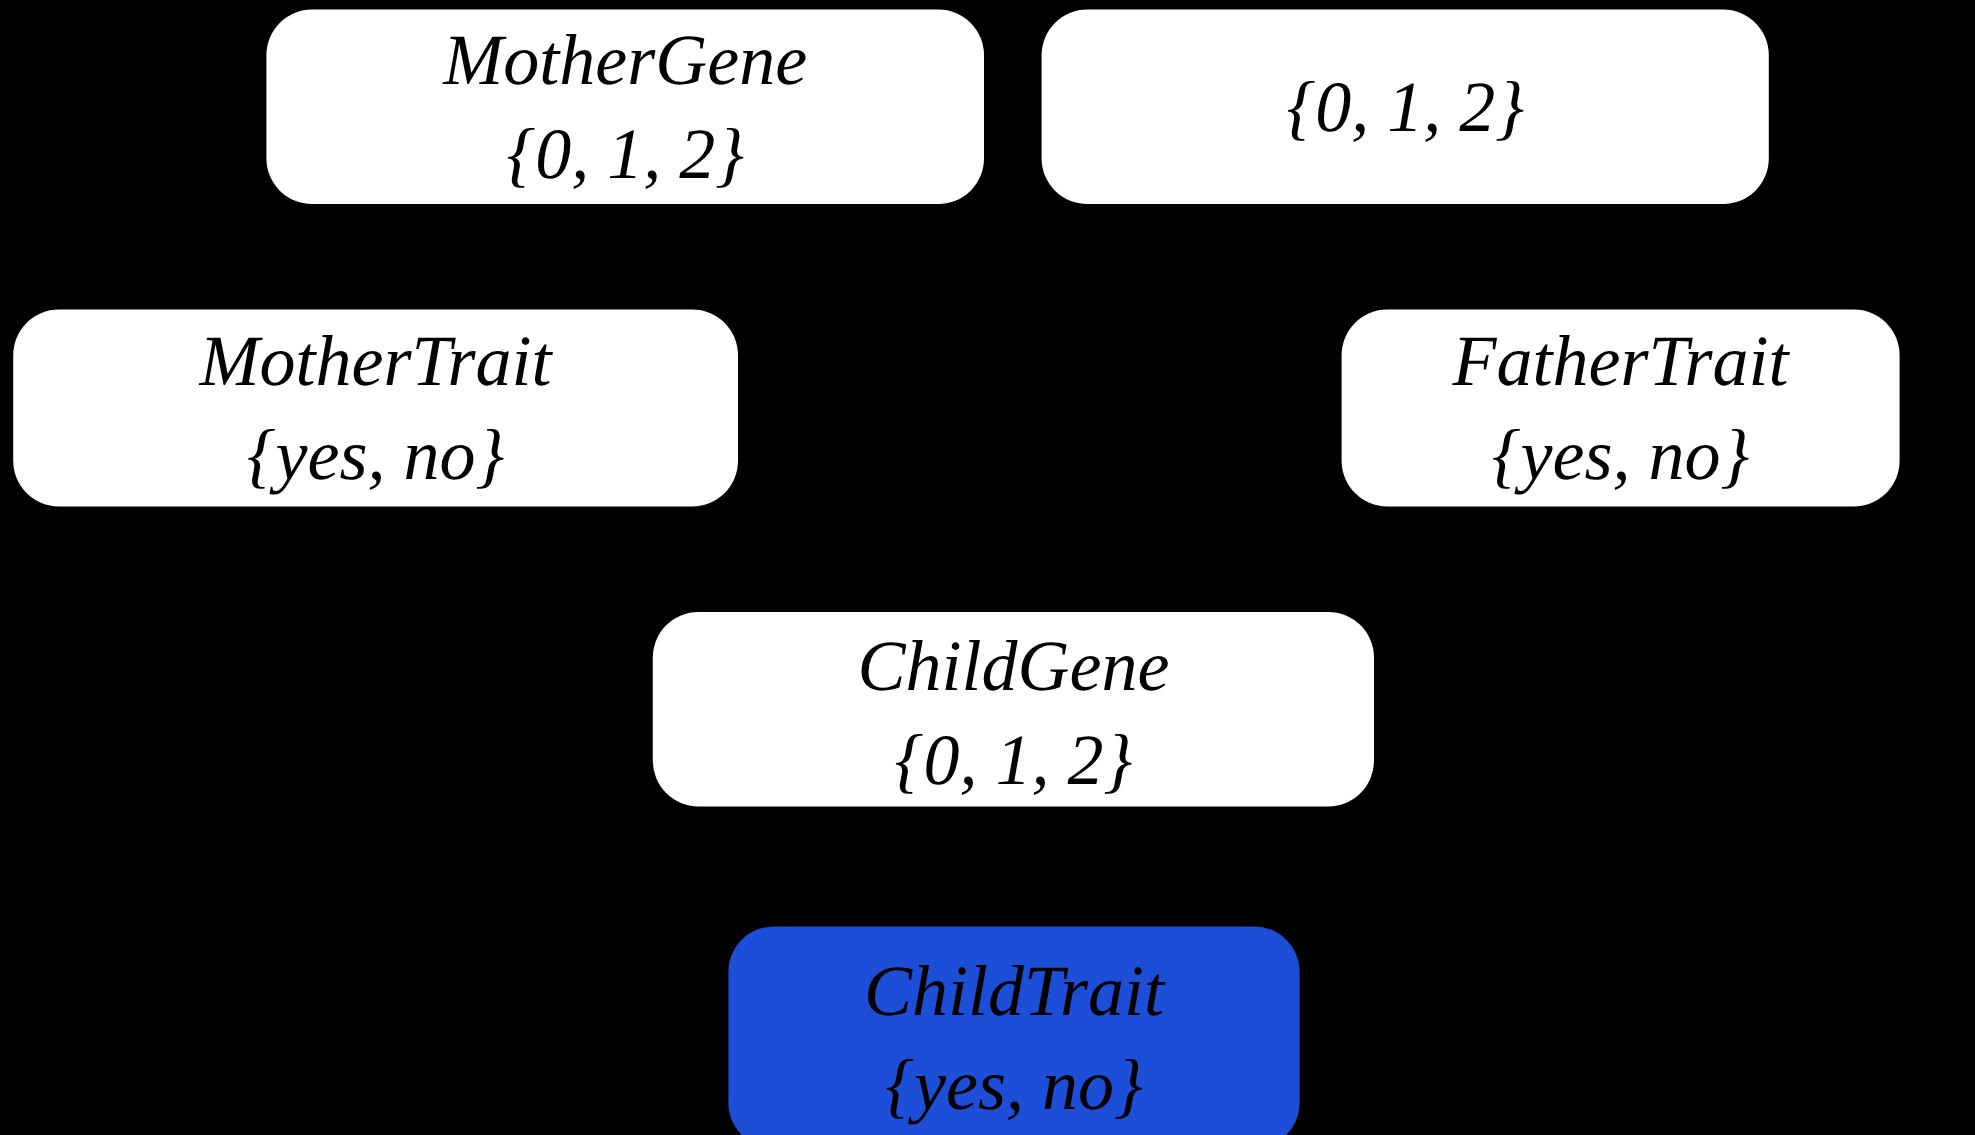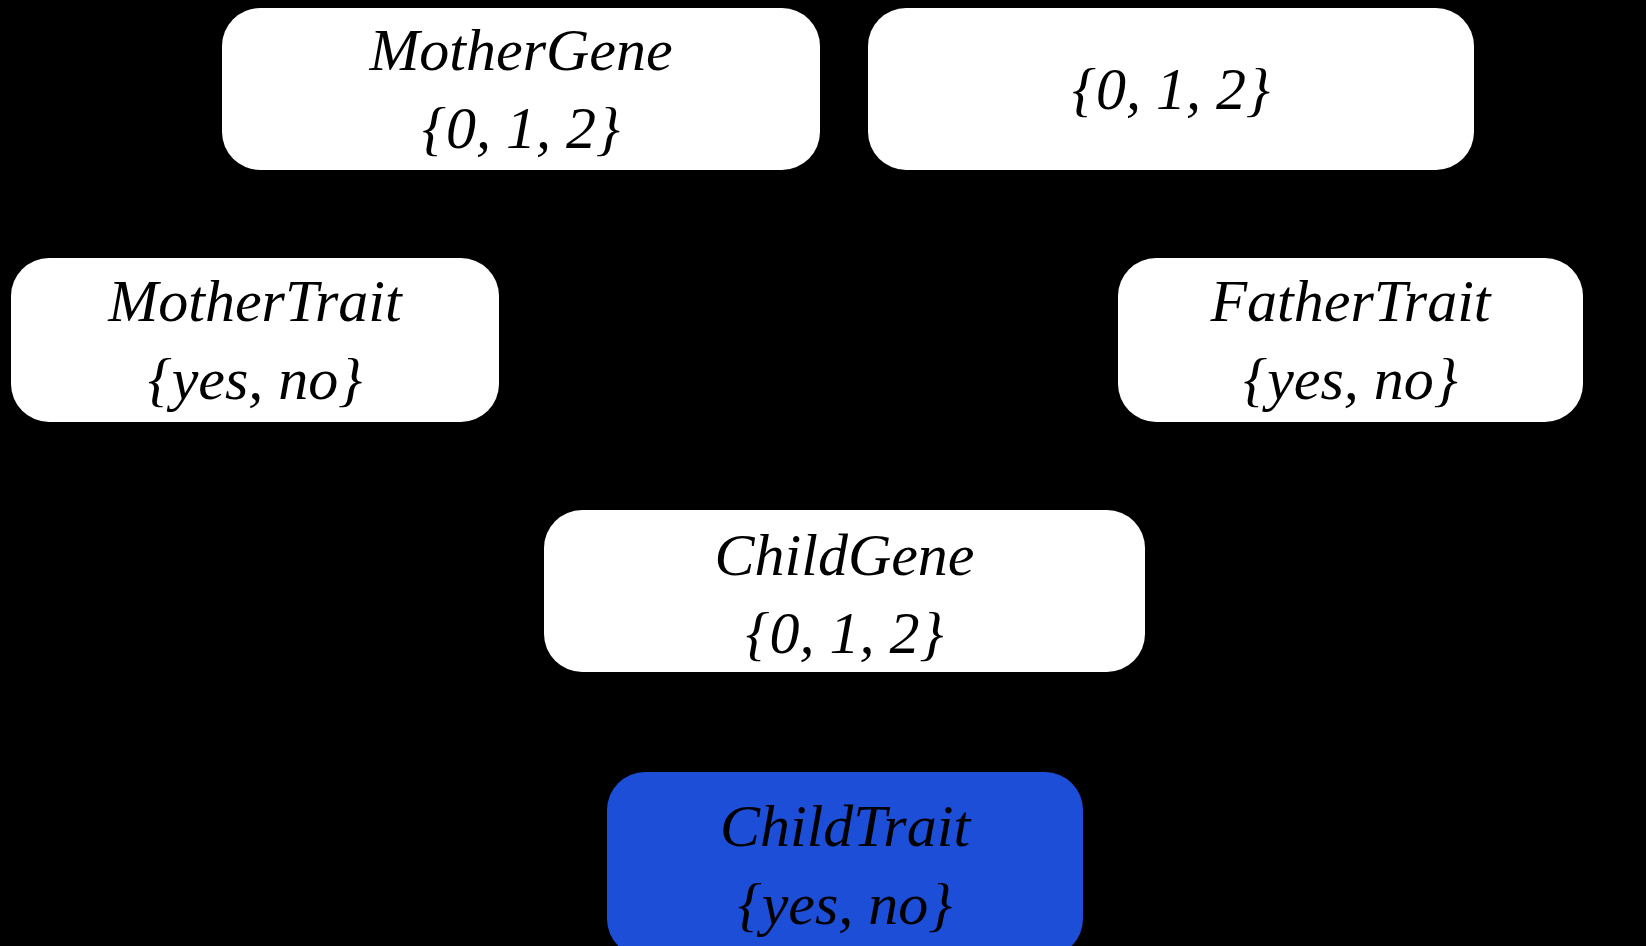--- a/index.html
+++ b/index.html
@@ -38,21 +38,21 @@
 
   <div class="node" style="left: 222px; top: 8px; width: 598px; height: 162px; background: rgb(255, 255, 255); color: rgb(0, 0, 0);">
     <div class="node-line">MotherGene</div>
     <div class="node-line">{0, 1, 2}</div>
   </div>
 
   <div class="node" style="left: 868px; top: 8px; width: 606px; height: 162px; background: rgb(255, 255, 255); color: rgb(0, 0, 0);">
     <div class="node-line">{0, 1, 2}</div>
   </div>
 
-  <div class="node" style="left: 11px; top: 258px; width: 488px; height: 164px; background: rgb(255, 255, 255); color: rgb(0, 0, 0);">
+  <div class="node" style="left: 11px; top: 258px; width: 604px; height: 164px; background: rgb(255, 255, 255); color: rgb(0, 0, 0);">
     <div class="node-line">MotherTrait</div>
     <div class="node-line">{yes, no}</div>
   </div>
 
   <div class="node" style="left: 1118px; top: 258px; width: 465px; height: 164px; background: rgb(255, 255, 255); color: rgb(0, 0, 0);">
     <div class="node-line">FatherTrait</div>
     <div class="node-line">{yes, no}</div>
   </div>
 
   <div class="node" style="left: 544px; top: 510px; width: 601px; height: 162px; background: rgb(255, 255, 255); color: rgb(0, 0, 0); justify-content: flex-end;">

